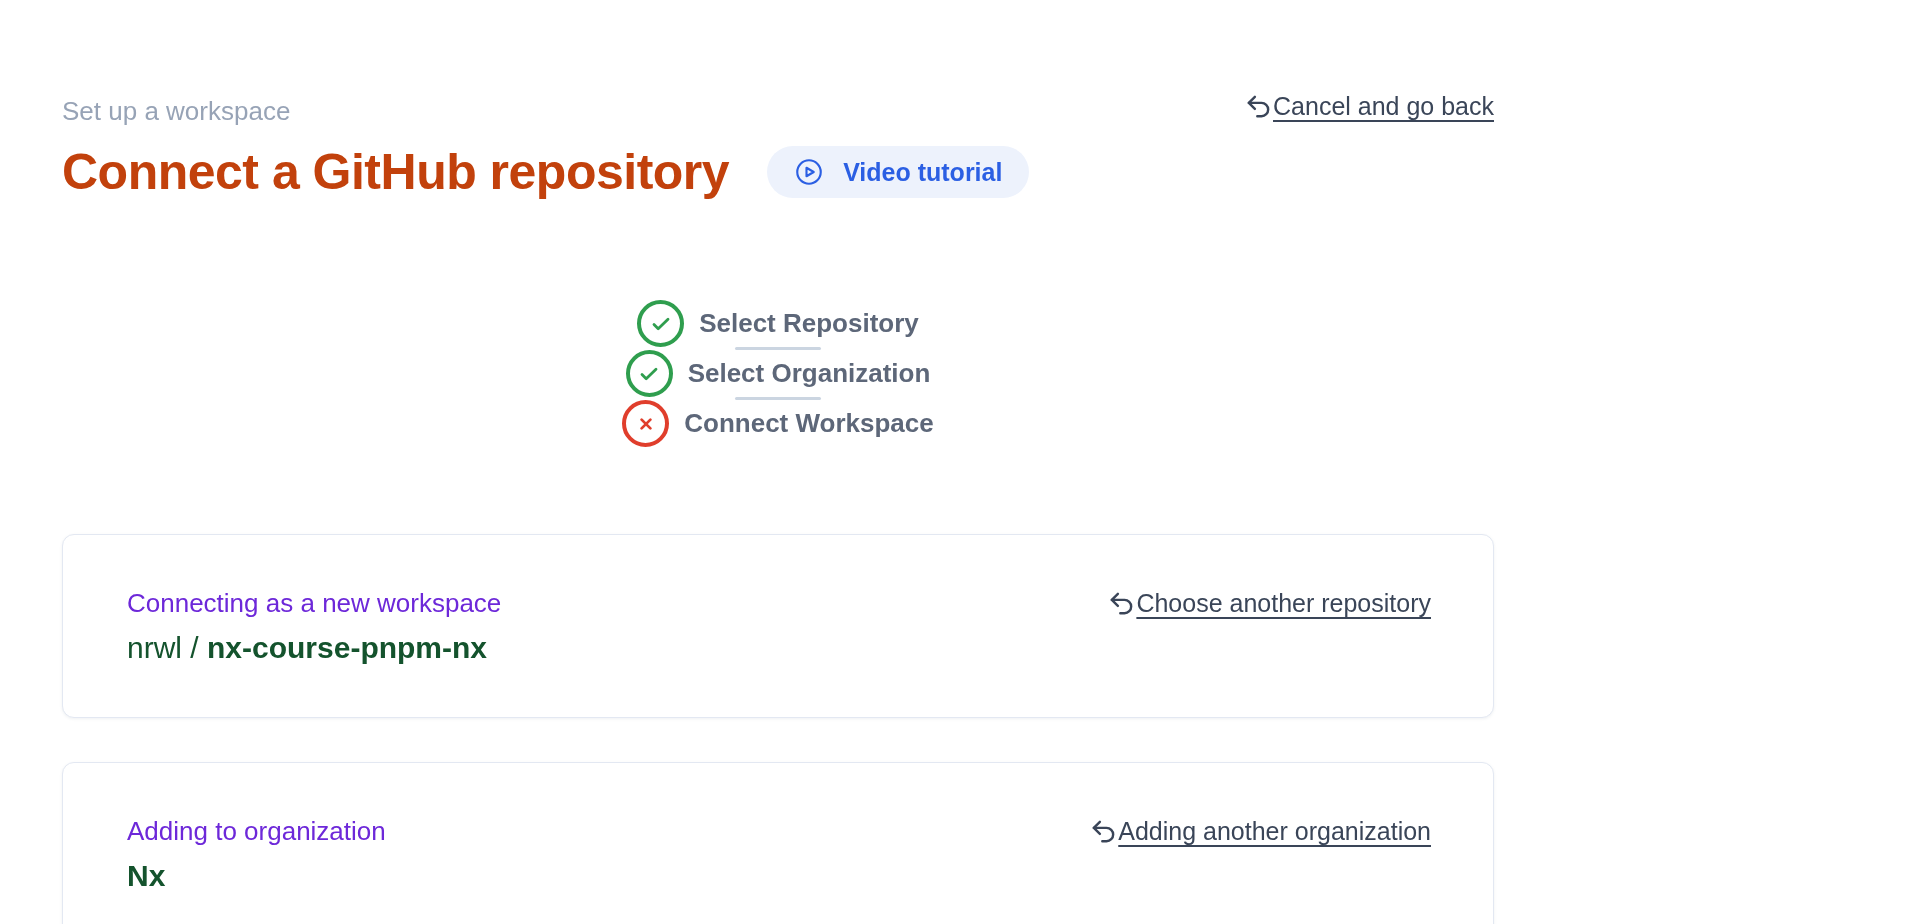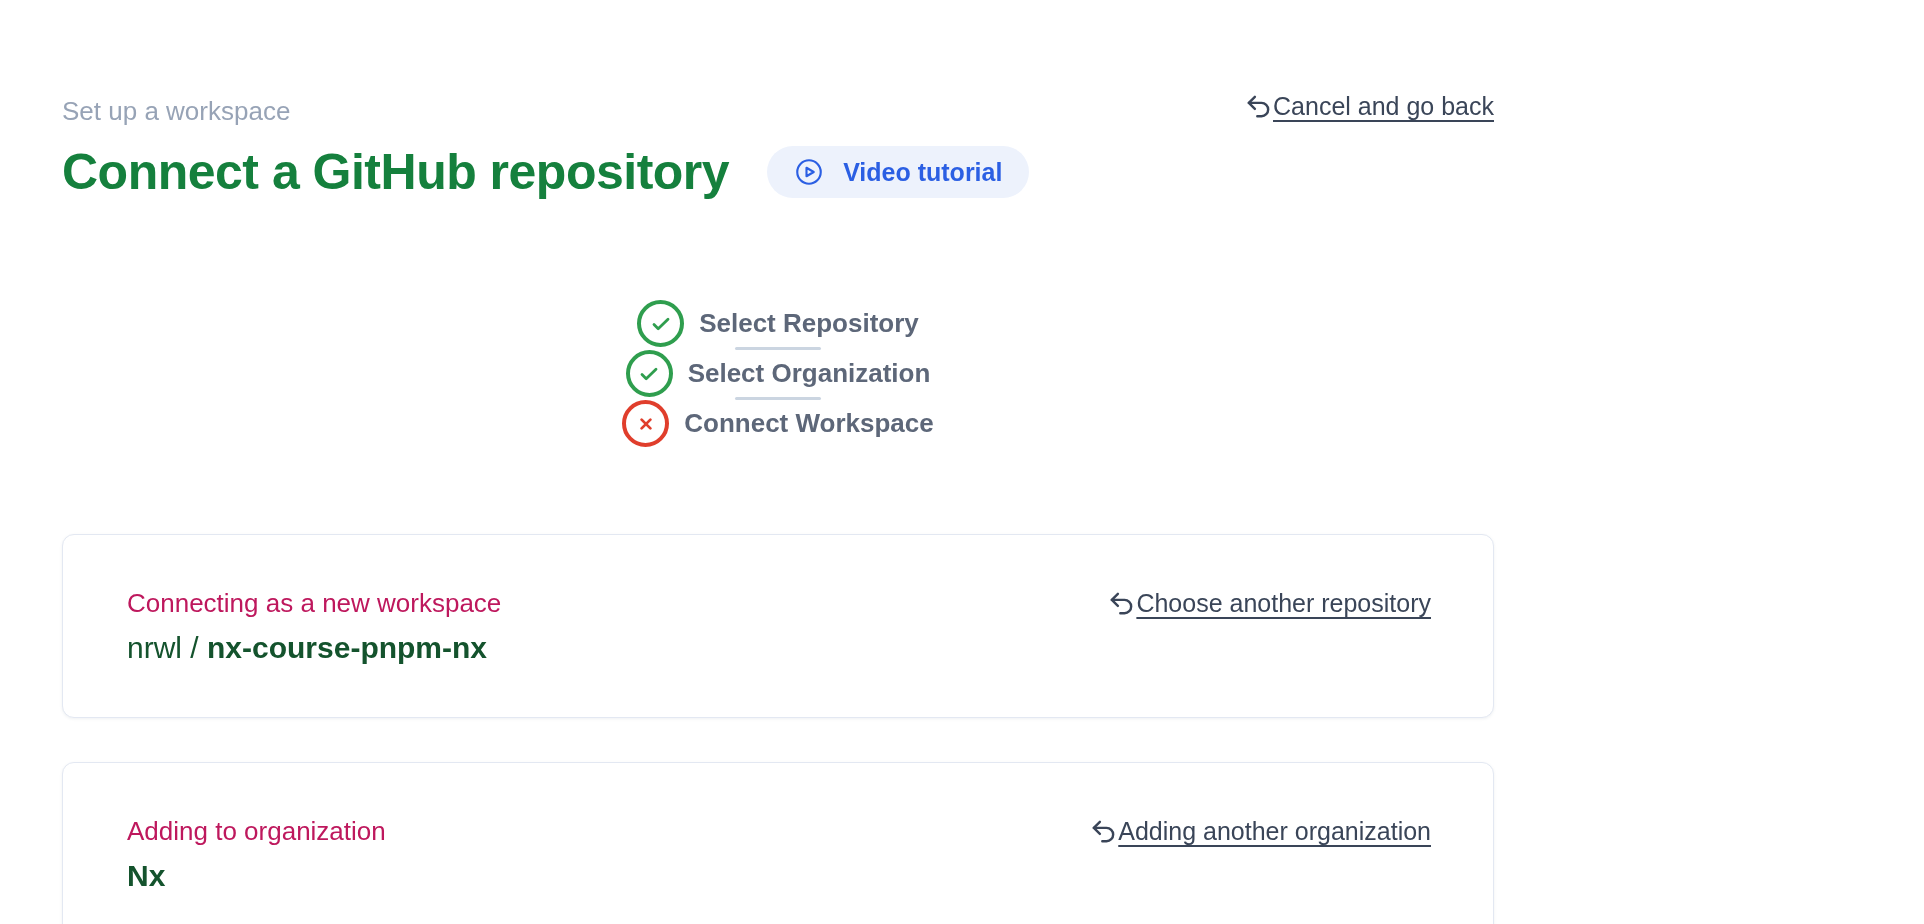--- a/index.html
+++ b/index.html
@@ -12,21 +12,21 @@
     overflow: hidden;
   }
   .page { width: 1560px; height: 924px; padding: 94px 66px 0 62px; }
 
   
   .header-row { display: flex; justify-content: space-between; align-items: flex-start; }
   .eyebrow { font-size: 26px; line-height: 34px; color: #97a3b6; font-weight: 400; }
   .title-row { display: flex; align-items: center; gap: 38px; margin-top: 14px; }
   h1 {
     margin: 0; font-size: 50px; line-height: 60px; font-weight: 700;
-    letter-spacing: -0.5px; color: #15803d;
+    letter-spacing: -0.5px; color: #c2410c;
   }
   .video-pill {
     display: inline-flex; align-items: center; gap: 19px;
     height: 52px; padding: 0 27px; border: none; cursor: pointer;
     border-radius: 26px; background: #edf2fc; color: #2b5fe3;
     font-family: inherit; font-size: 25px; font-weight: 700;
   }
   .video-pill .icon svg { display: block; }
 
   .link {
@@ -58,21 +58,21 @@
 
   
   .card {
     margin-top: 87px; height: 184px;
     border: 1.5px solid #e3e8f2; border-radius: 12px; background: #ffffff;
     box-shadow: 0 1px 3px rgba(100,116,139,0.10);
     padding: 52px 62px 0 64px;
     display: flex; justify-content: space-between; align-items: flex-start;
   }
   .card.second { margin-top: 44px; height: 188px; }
-  .card-label { font-size: 26px; line-height: 32px; color: #be185d; font-weight: 400; }
+  .card-label { font-size: 26px; line-height: 32px; color: #6d28d9; font-weight: 400; }
   .card-value { margin-top: 9px; font-size: 30px; line-height: 40px; color: #14532d; }
   .card-value .prefix { font-weight: 500; }
   .card-value .name { font-weight: 700; }
 </style>
 </head>
 <body>
 
 <div class="page">
 
   <div class="header-row">

